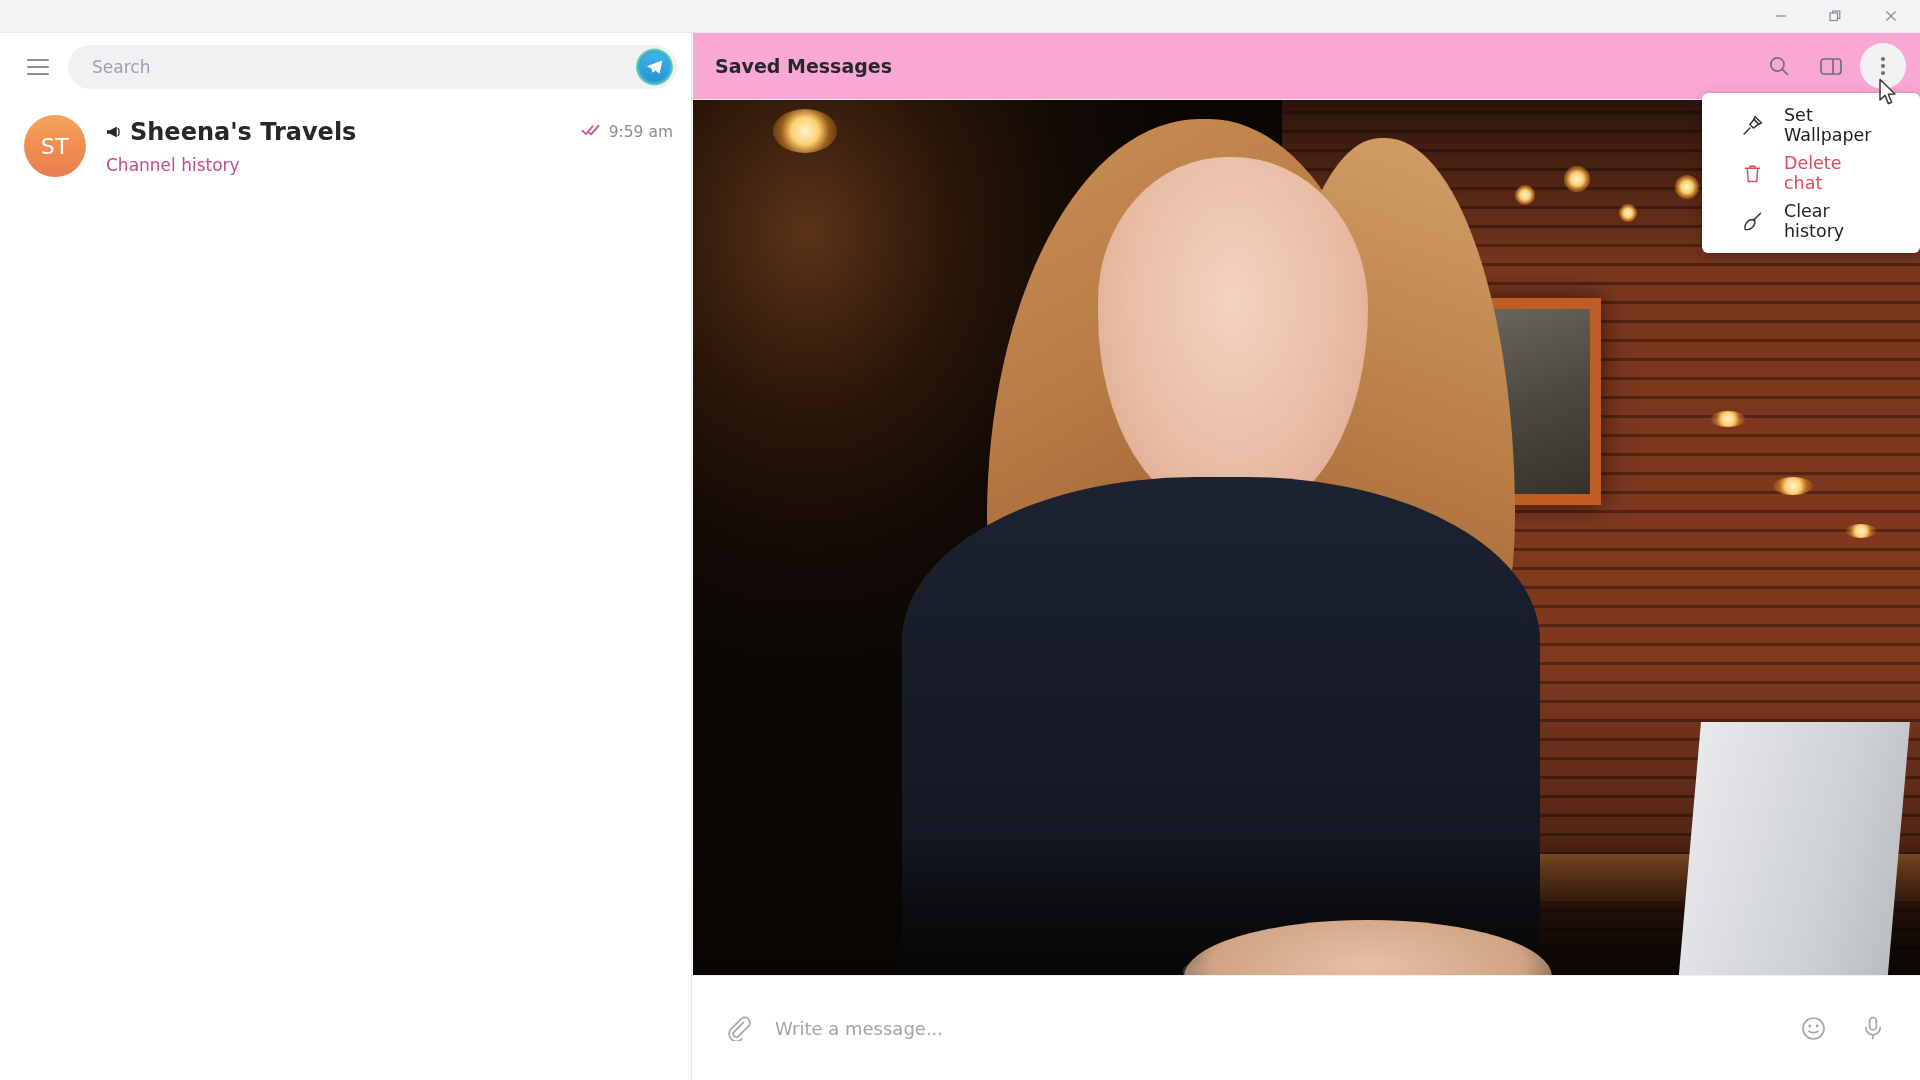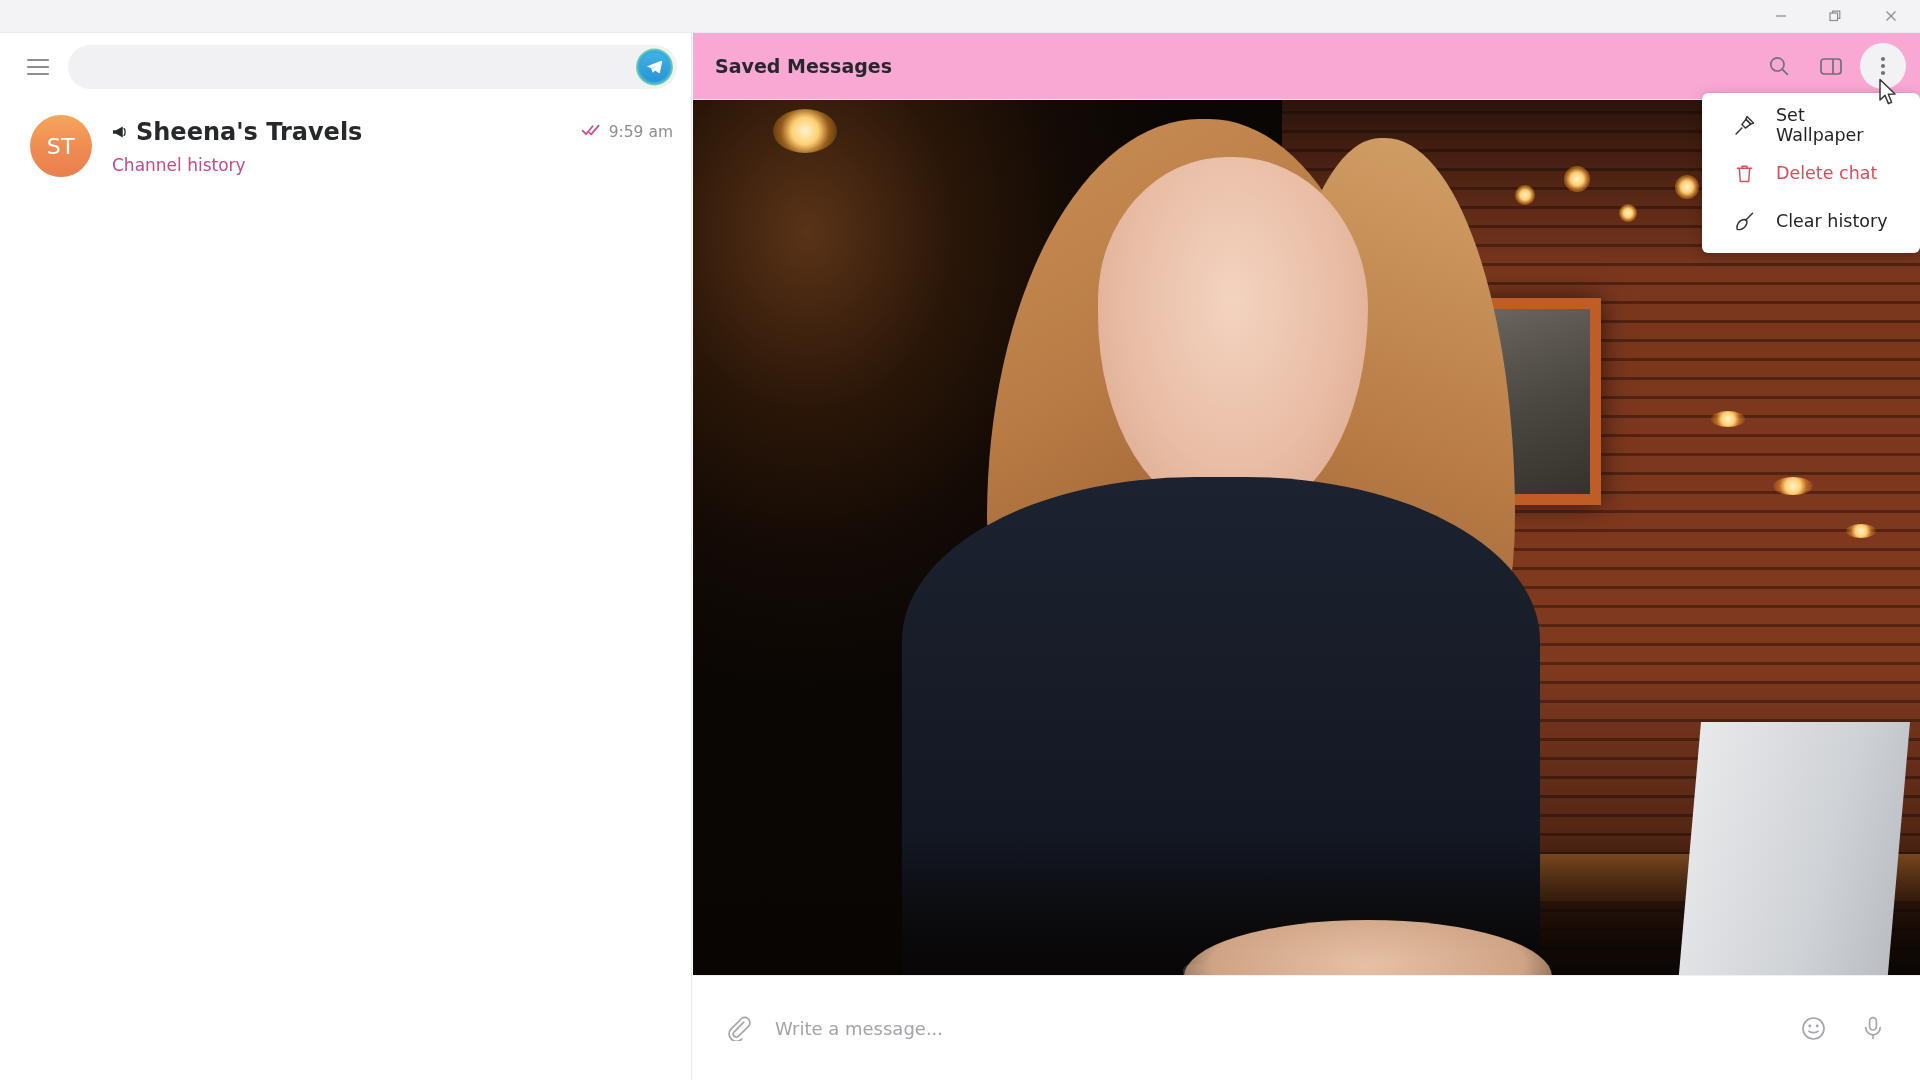--- a/index.html
+++ b/index.html
@@ -61,21 +61,21 @@
   }
   .tg-logo-inner {
     width: 29px; height: 29px; border-radius: 50%;
     background: linear-gradient(180deg,#3fb2e8 0%,#2a93d4 100%);
     display: flex; align-items: center; justify-content: center;
   }
 
   
   .chat-row {
     display: flex; align-items: center; height: 92px;
-    padding: 0 18px 0 14px; cursor: pointer; margin-left: 16px;
+    padding: 0 18px 0 24px; cursor: pointer;
   }
   .avatar {
     width: 62px; height: 62px; border-radius: 50%; flex: 0 0 auto;
     background: linear-gradient(180deg,#f5a65b 0%,#ef8b52 55%,#ea7f4d 100%);
     display: flex; align-items: center; justify-content: center;
     color: #fff; font-size: 22px; letter-spacing: 0.5px;
   }
   .chat-main { flex: 1 1 auto; min-width: 0; margin-left: 20px; }
   .chat-line1 { display: flex; align-items: center; }
   .chat-title {
@@ -196,21 +196,21 @@
     font-family: inherit; font-size: 18px; color: #a21caf;
   }
   .comp-input input::placeholder { color: #a3a3a9; }
   .comp-right { display: flex; align-items: center; gap: 10px; }
 
   
   .menu {
     position: absolute; top: 93px; left: 1702px; width: 218px;
     background: #ffffff; border-radius: 6px;
     box-shadow: 0 3px 14px rgba(0,0,0,0.22), 0 0 1px rgba(0,0,0,0.25);
-    padding: 8px 8px; z-index: 40;
+    padding: 8px 16px; z-index: 40;
   }
   .menu-item {
     display: flex; align-items: center; height: 48px; padding: 0 20px;
     font-size: 17.5px; color: #1f2023; cursor: pointer;
   }
   .menu-item .mi-icon {
     width: 28px; flex: 0 0 auto; margin-right: 18px;
     display: flex; align-items: center; justify-content: center;
   }
   .menu-item.danger { color: #d94c5c; }
@@ -245,20 +245,21 @@
 
   <div class="left-col">
 
     <div class="left-top">
       <div class="hamburger">
         <span></span>
           <span></span>
           <span></span>
       </div>
       <div class="searchwrap">
+        <input type="text" placeholder="Search" style="">
         <div class="tg-logo-btn">
           <div class="tg-logo-inner">
             <svg width="17" height="17" viewBox="0 0 24 24">
               <path d="M21.5 3.2 2.6 10.6c-1 .4-1 1.1-.2 1.3l4.8 1.5 1.8 5.5c.2.6.4.8.9.8.4 0 .6-.2.9-.5l2.3-2.2 4.8 3.5c.9.5 1.5.2 1.7-.8l3.1-14.6c.3-1.2-.4-1.8-1.2-1.4z" fill="#ffffff"></path>
               <path d="M8.6 13.9 17.9 8l-7.6 6.9-.3 3.2z" fill="#cfe8f7"></path>
             </svg>
           </div>
         </div>
       </div>
     </div>

